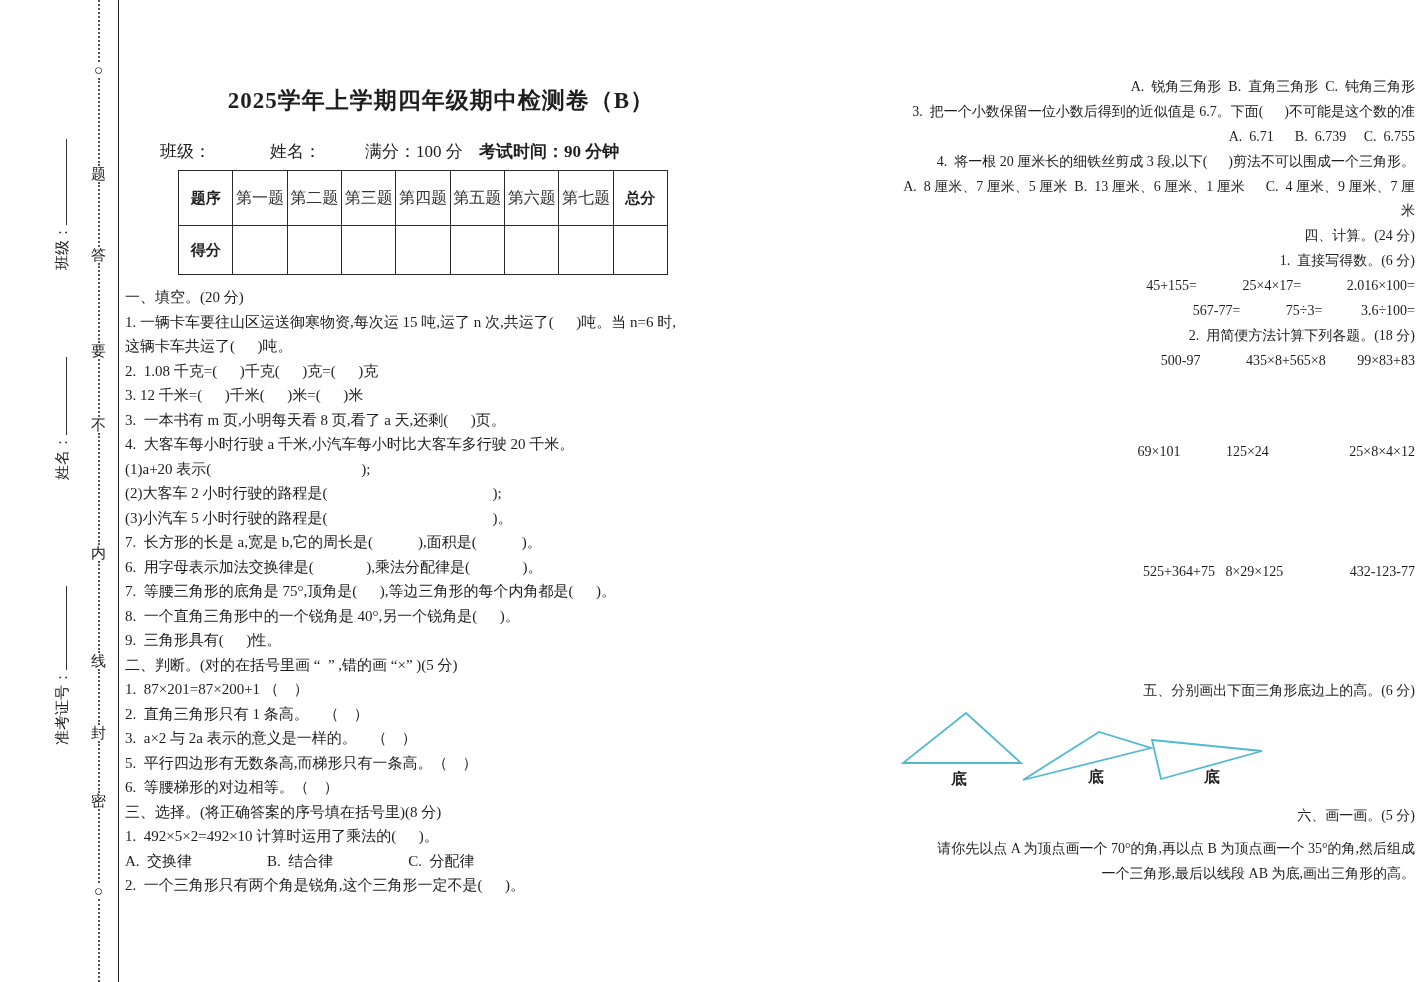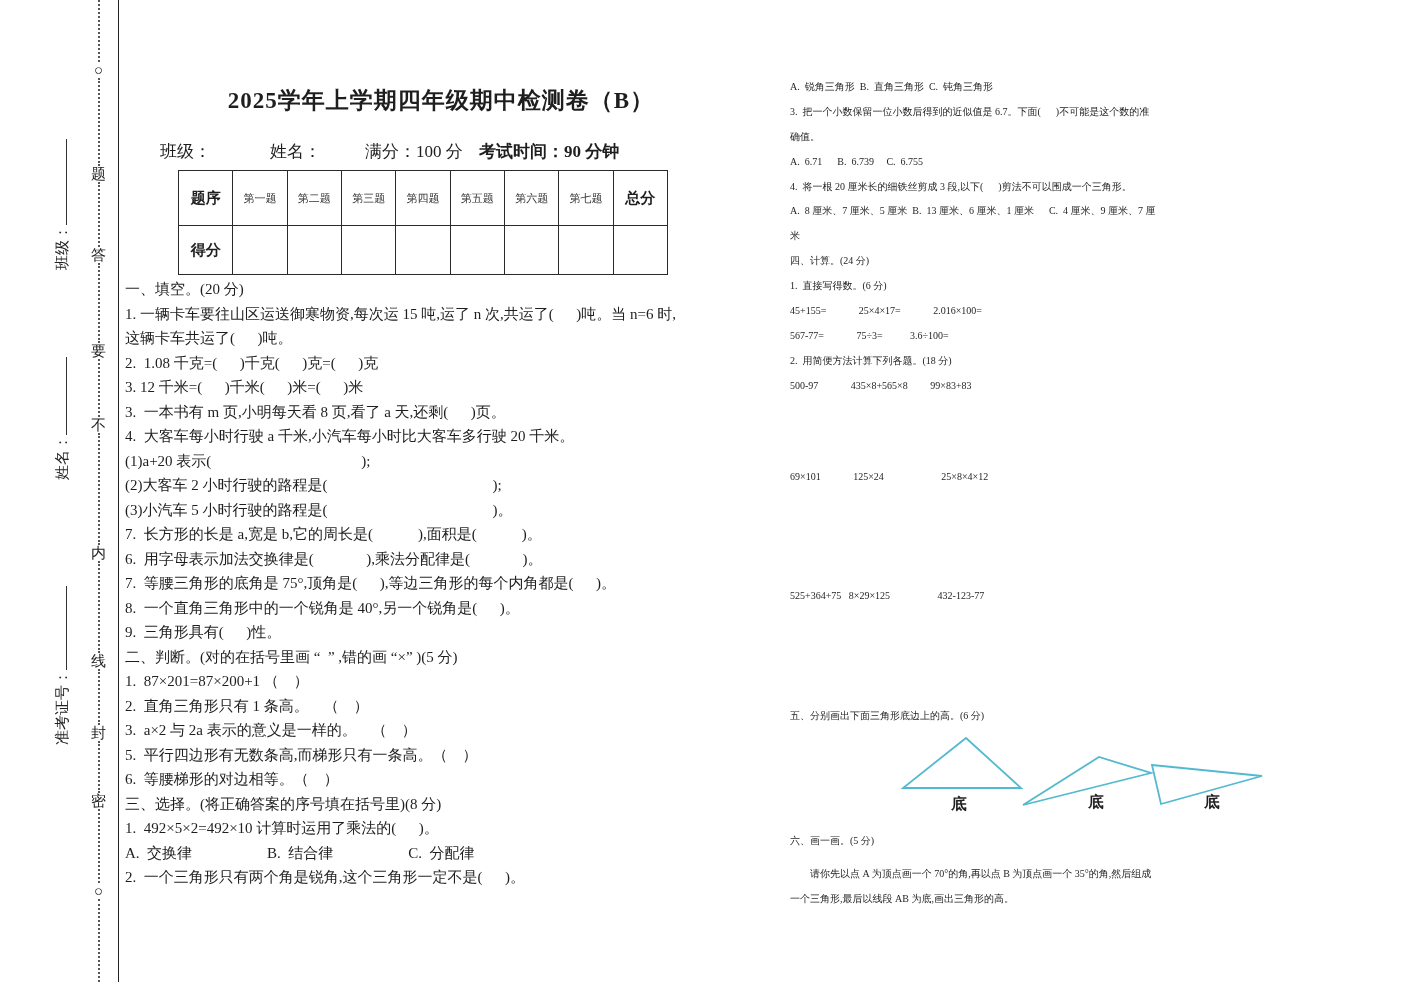--- a/index.html
+++ b/index.html
@@ -30,25 +30,25 @@
   .title{margin-top:16px;font-size:23px;line-height:30px;font-weight:bold;text-align:center;letter-spacing:1px;}
   .info-line{position:relative;margin-top:24px;height:22px;font-size:17px;}
   .info-line span{position:absolute;top:0;white-space:pre;}
   .info-i0{left:35px;} .info-i1{left:145px;} .info-i2{left:240px;text-align:center;} .info-i3{left:354px;font-weight:bold;}
   
   table.score{border-collapse:collapse;table-layout:fixed;width:490px;margin:8px 0 0 53px;}
   table.score td{border:1px solid #2a2a2a;text-align:center;padding:0;overflow:hidden;}
   table.score tr.r1 td{height:54px;border-radius:8px;}
   table.score tr.r2 td{height:48px;}
   td.bold-cell{font-weight:bold;font-size:15px;}
-  td.small-cell{font-size:11px;color:#333;}
+  td.small-cell{font-size:16px;color:#333;}
   
-  .body-lines{margin-top:2px;}
+  .body-lines{margin-top:10px;}
   .ln{height:24.5px;line-height:24.5px;font-size:15px;white-space:pre;overflow:visible;}
-  .ln2{height:24.9px;line-height:24.9px;font-size:10px;white-space:pre;overflow:visible;}
+  .ln2{height:24.9px;line-height:24.9px;font-size:14px;white-space:pre;overflow:visible;text-align:right;}
   .sp66{height:66px;} .sp95{height:95px;} .sp8{height:8px;}
   .tri-block{height:100px;position:relative;}
   .tri-svg{position:absolute;left:88px;top:0;width:430px;height:95px;}
   .tri{fill:none;stroke:#53b9cf;stroke-width:1.8;stroke-linejoin:miter;}
   .tri-label{font-size:15.5px;font-weight:600;fill:#1e1e1e;
     font-family:"Liberation Serif","DejaVu Sans",sans-serif;text-anchor:middle;}
 </style>
 </head>
 <body>
 
@@ -148,21 +148,20 @@
       <div class="ln">三、选择。(将正确答案的序号填在括号里)(8 分)</div>
       <div class="ln">1.  492×5×2=492×10 计算时运用了乘法的(      )。</div>
       <div class="ln">A.  交换律                    B.  结合律                    C.  分配律</div>
       <div class="ln">2.  一个三角形只有两个角是锐角,这个三角形一定不是(      )。</div>
     </div>
   </div>
 
   <div class="col-right">
     <div class="ln2">A.  锐角三角形  B.  直角三角形  C.  钝角三角形</div>
     <div class="ln2">3.  把一个小数保留一位小数后得到的近似值是 6.7。下面(      )不可能是这个数的准</div>
-    <div class="ln2">确值。</div>
     <div class="ln2">A.  6.71      B.  6.739     C.  6.755</div>
     <div class="ln2">4.  将一根 20 厘米长的细铁丝剪成 3 段,以下(      )剪法不可以围成一个三角形。</div>
     <div class="ln2">A.  8 厘米、7 厘米、5 厘米  B.  13 厘米、6 厘米、1 厘米      C.  4 厘米、9 厘米、7 厘</div>
     <div class="ln2">米</div>
     <div class="ln2">四、计算。(24 分)</div>
     <div class="ln2">1.  直接写得数。(6 分)</div>
     <div class="ln2">45+155=             25×4×17=             2.016×100=</div>
     <div class="ln2">567-77=             75÷3=           3.6÷100=</div>
     <div class="ln2">2.  用简便方法计算下列各题。(18 分)</div>
     <div class="ln2">500-97             435×8+565×8         99×83+83</div>

